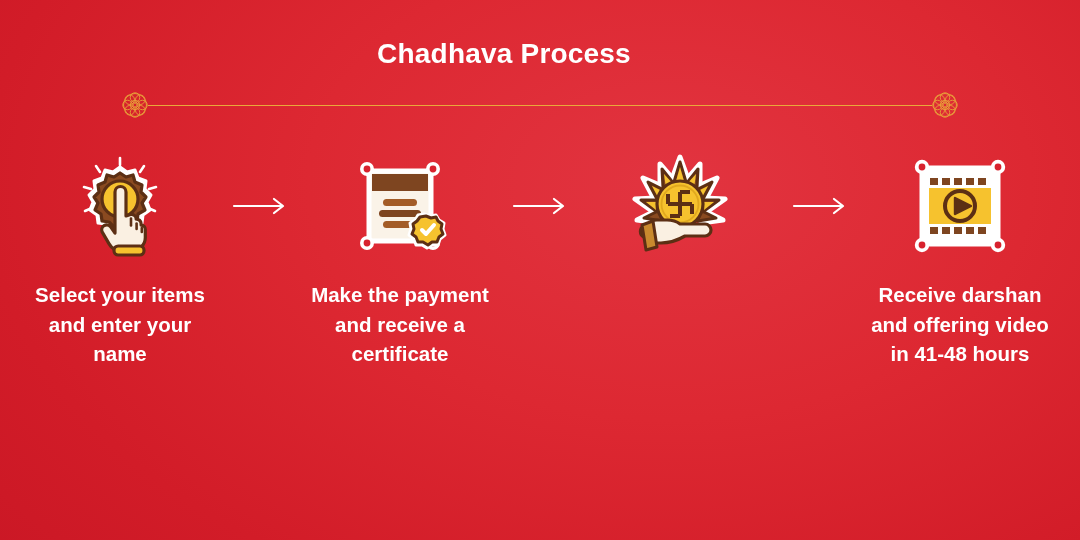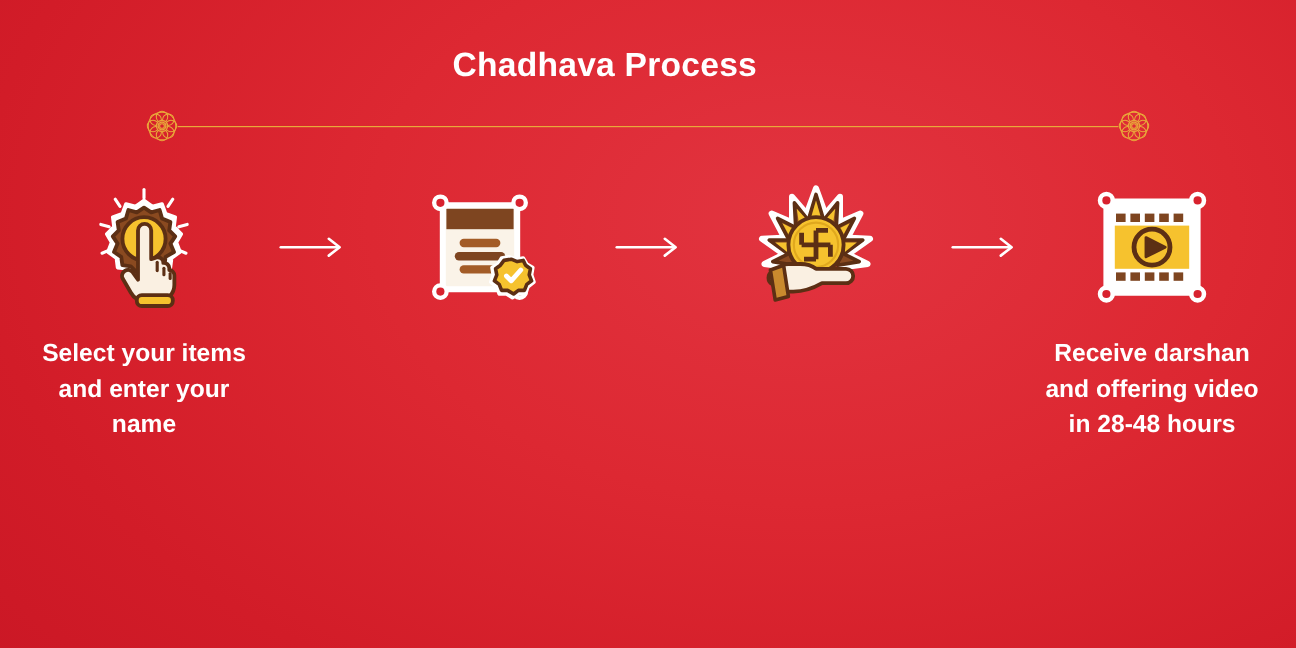--- a/index.html
+++ b/index.html
@@ -201,20 +201,23 @@
             <circle cx="15" cy="89" r="3.4" fill="#D8222E" stroke="none"></circle>
             <circle cx="81" cy="89" r="5.2" fill="#FFFFFF" stroke="#FFFFFF" stroke-width="3.6"></circle>
             <circle cx="81" cy="89" r="3.4" fill="#D8222E" stroke="none"></circle>
 
             <path fill="#FFFFFF" stroke="#FFFFFF" stroke-width="3" d="M72 60 L78 62 L84 61 L87 66 L92 69 L91 75 L93 81 L88 85 L86 91 L80 91 L75 94 L70 91 L64 91 L62 85 L57 81 L59 75 L58 69 L63 66 L66 61 Z"></path>
             <path fill="#F6C22E" stroke="#5C2F14" stroke-width="3" d="M74 62 L79 64 L84 63 L86 67 L90 70 L89 75 L91 80 L87 83 L85 88 L80 88 L76 91 L71 88 L66 88 L64 83 L60 80 L62 75 L61 70 L65 67 L68 63 Z"></path>
             <polyline points="70,76 74,80 82,71" fill="none" stroke="#FFFFFF" stroke-width="4"></polyline>
           </g>
         </svg>
       </div>
+      <div class="step-label">Make the payment
+and receive a
+certificate</div>
     </div>
 
     <div class="arrow">
       <svg width="56" height="18" viewBox="0 0 56 18">
         <g stroke="#FFFFFF" stroke-width="2.2" fill="none" stroke-linecap="round" stroke-linejoin="round">
           <line x1="2" y1="9" x2="50" y2="9"></line>
           <polyline points="42,2 51,9 42,16"></polyline>
         </g>
       </svg>
     </div>
@@ -329,17 +332,17 @@
             <circle cx="86" cy="11" r="3.4" fill="#D8222E" stroke="none"></circle>
             <circle cx="10" cy="89" r="5.4" fill="#FFFFFF" stroke="#FFFFFF" stroke-width="3.6"></circle>
             <circle cx="10" cy="89" r="3.4" fill="#D8222E" stroke="none"></circle>
             <circle cx="86" cy="89" r="5.4" fill="#FFFFFF" stroke="#FFFFFF" stroke-width="3.6"></circle>
             <circle cx="86" cy="89" r="3.4" fill="#D8222E" stroke="none"></circle>
           </g>
         </svg>
       </div>
       <div class="step-label">Receive darshan
 and offering video
-in 28-48 hours</div>
+in 41-48 hours</div>
     </div>
 
   </div>
 </div>
 
 </body></html>

